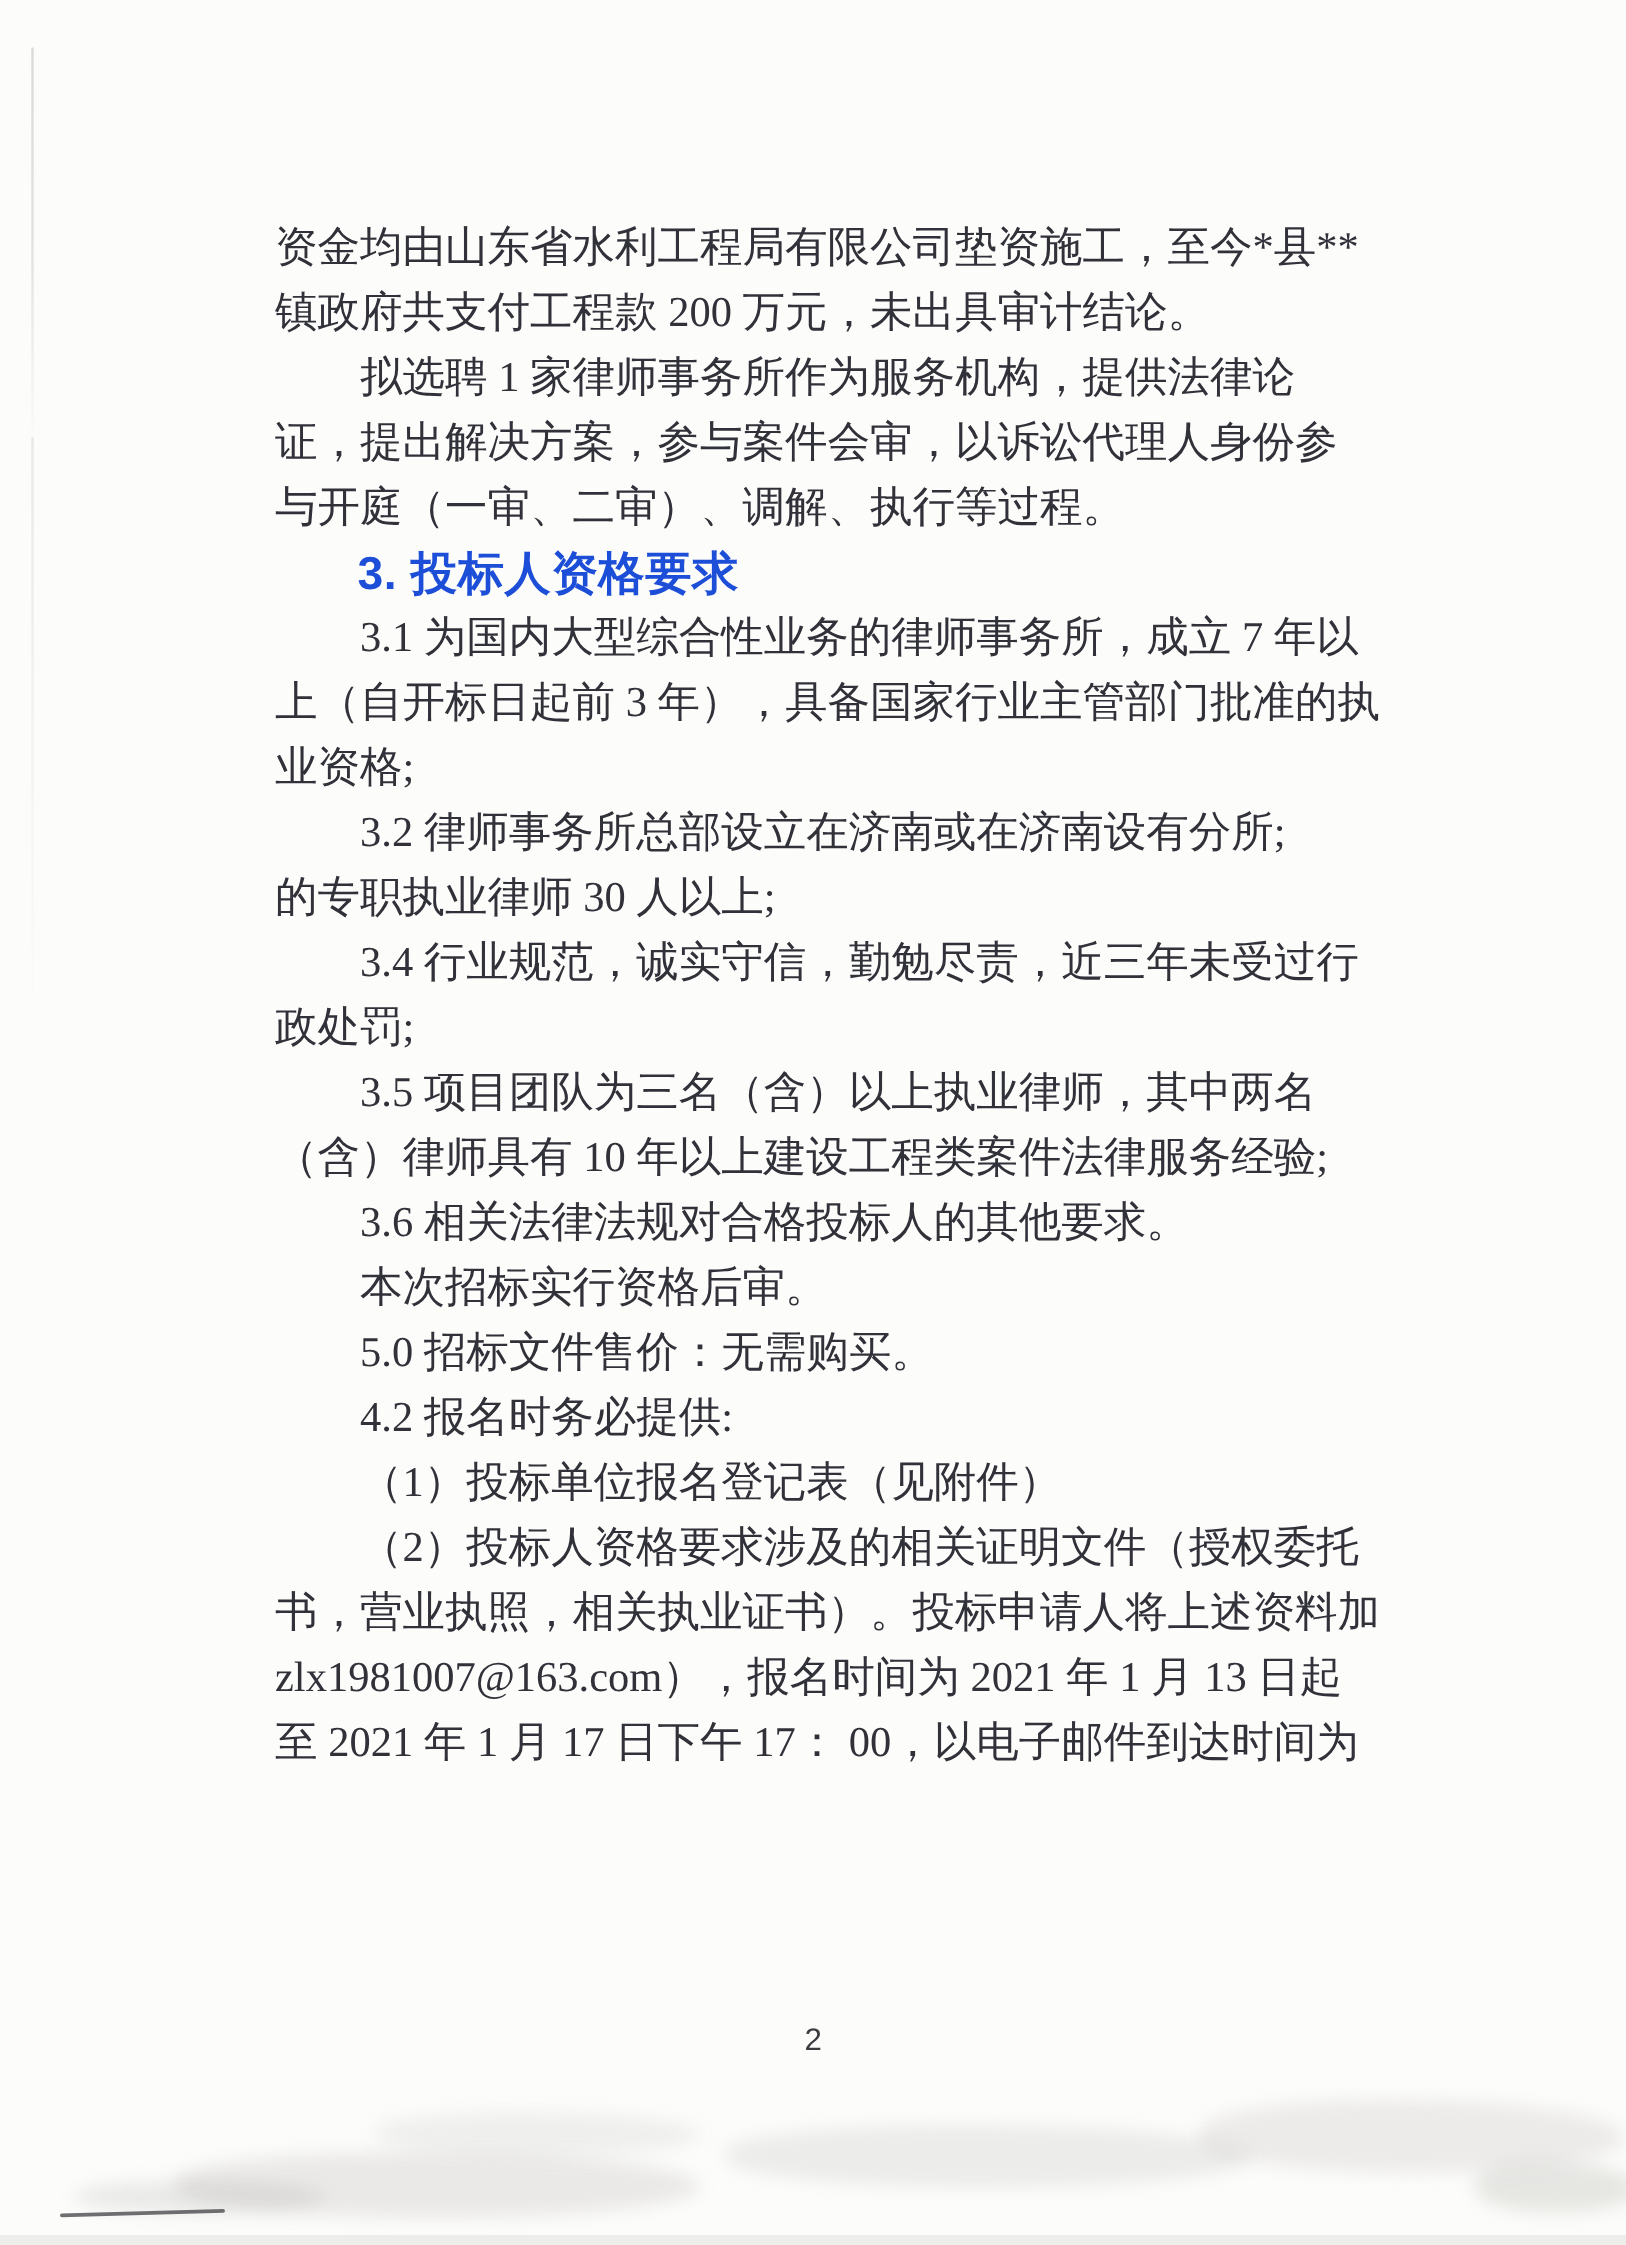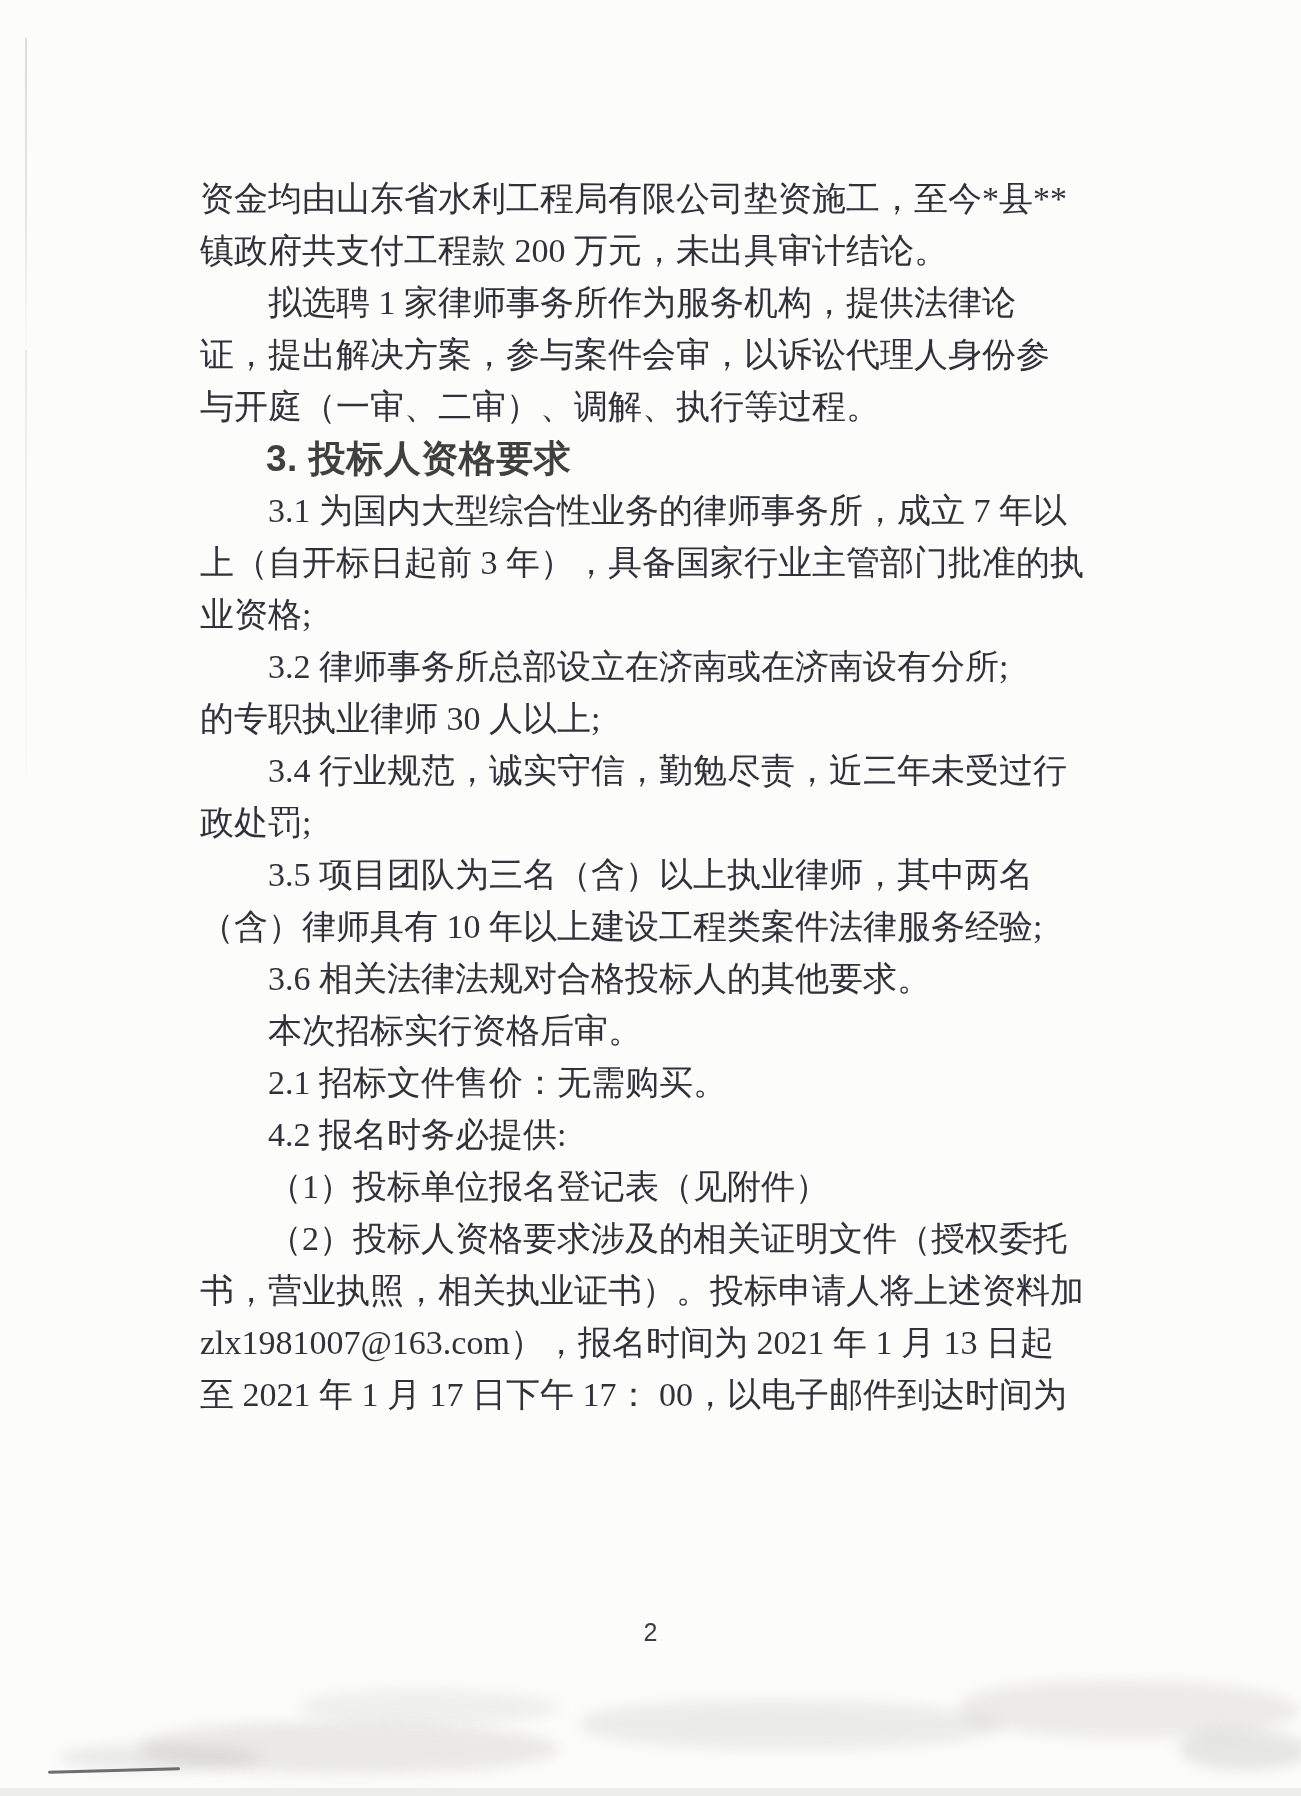--- a/index.html
+++ b/index.html
@@ -32,32 +32,32 @@
     position:absolute;left:48px;top:1769px;width:132px;height:3px;
     background:#565659;border-radius:2px;opacity:.85;
     transform:rotate(-1.6deg);
   }
   .bottom-strip{
     position:absolute;left:0;top:1788px;width:1301px;height:8px;
     background:#ededeb;
   }
   
   .content{
-    position:absolute;left:200px;top:173px;width:960px;
+    position:absolute;left:220px;top:173px;width:960px;
     color:#31313a;
     font-size:34px;
   }
   .ln{
     height:52px;line-height:52px;white-space:nowrap;
   }
   .ln.p{padding-left:68px;}            
   .ln.h{
     padding-left:66px;
     font-family:"Liberation Sans","DejaVu Sans",sans-serif;
-    font-weight:bold;font-size:37px;color:#404040;
+    font-weight:bold;font-size:37px;color:#1d4ed8;
     letter-spacing:0.5px;
   }
   .page-number{
     position:absolute;left:0;top:1618px;width:1301px;
     text-align:center;
     font-family:"Liberation Sans","DejaVu Sans",sans-serif;
     font-size:25px;color:#3c3c41;
   }
 </style>
 </head>
@@ -79,21 +79,21 @@
     <div class="ln">上（自开标日起前 3 年），具备国家行业主管部门批准的执</div>
     <div class="ln">业资格;</div>
     <div class="ln p">3.2 律师事务所总部设立在济南或在济南设有分所;</div>
     <div class="ln">的专职执业律师 30 人以上;</div>
     <div class="ln p">3.4 行业规范，诚实守信，勤勉尽责，近三年未受过行</div>
     <div class="ln">政处罚;</div>
     <div class="ln p">3.5 项目团队为三名（含）以上执业律师，其中两名</div>
     <div class="ln">（含）律师具有 10 年以上建设工程类案件法律服务经验;</div>
     <div class="ln p">3.6 相关法律法规对合格投标人的其他要求。</div>
     <div class="ln p">本次招标实行资格后审。</div>
-    <div class="ln p">2.1 招标文件售价：无需购买。</div>
+    <div class="ln p">5.0 招标文件售价：无需购买。</div>
     <div class="ln p">4.2 报名时务必提供:</div>
     <div class="ln p">（1）投标单位报名登记表（见附件）</div>
     <div class="ln p">（2）投标人资格要求涉及的相关证明文件（授权委托</div>
     <div class="ln">书，营业执照，相关执业证书）。投标申请人将上述资料加</div>
     <div class="ln">zlx1981007@163.com），报名时间为 2021 年 1 月 13 日起</div>
     <div class="ln">至 2021 年 1 月 17 日下午 17： 00，以电子邮件到达时间为</div>
   </div>
 
   <div class="page-number">2</div>
 

